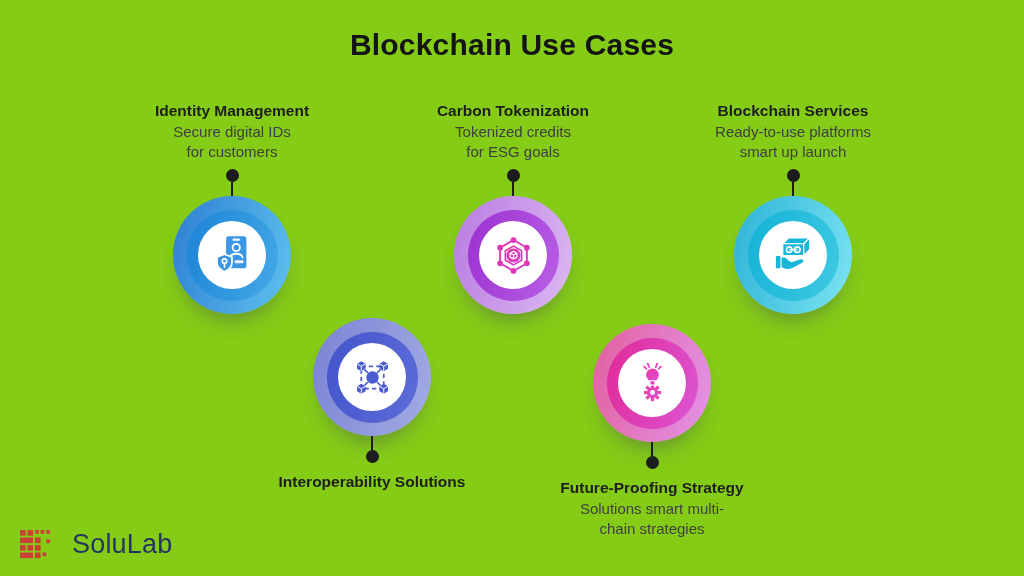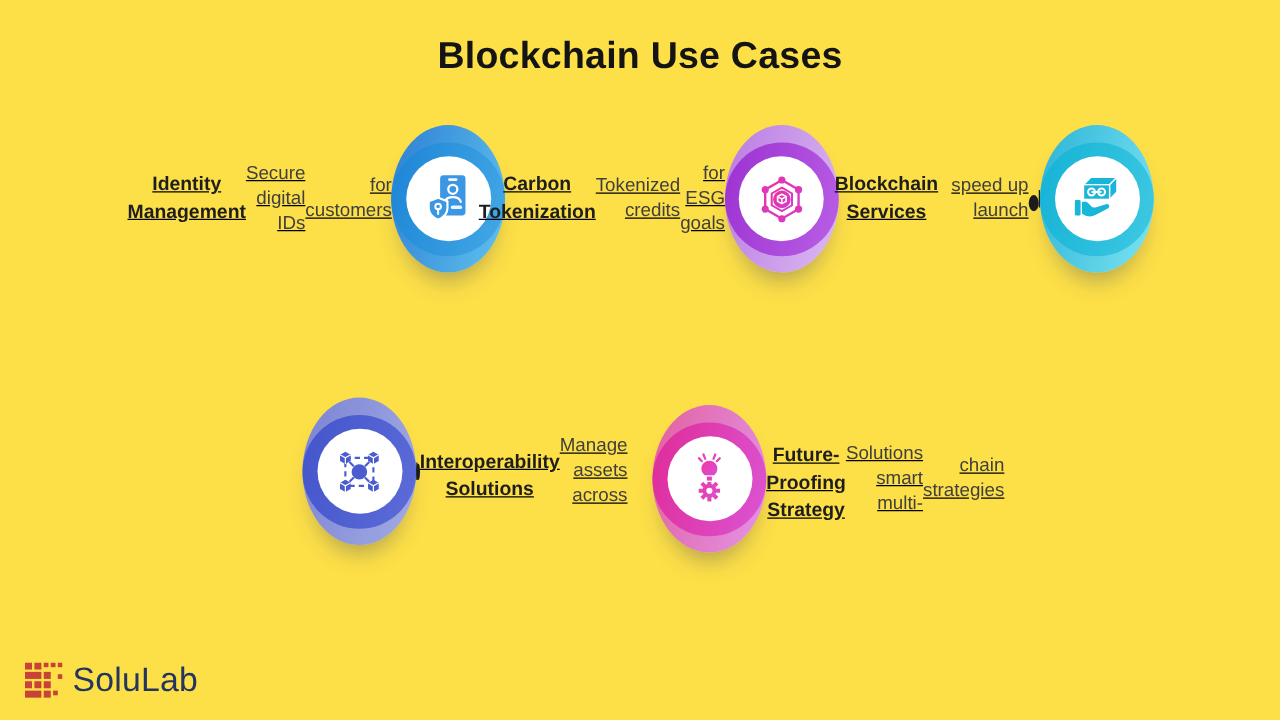--- a/index.html
+++ b/index.html
@@ -1,32 +1,32 @@
 <!DOCTYPE html>
 <html><head>
 <meta charset="utf-8">
 <style>
   * { margin: 0; padding: 0; box-sizing: border-box; }
   html, body { background: #e8e8e8; }
   .canvas {
     position: relative;
     width: 1024px; height: 576px;
-    background: #fde047;
+    background: #84cc16;
     overflow: hidden;
     font-family: "Liberation Sans", sans-serif;
   }
   .main-title {
     position: absolute; top: 28px; left: 0; width: 100%;
     text-align: center;
     font-size: 30px; font-weight: 700; color: #141414;
     letter-spacing: 0.2px;
   }
   .case {
     position: absolute; width: 260px;
-    display: flex; flex-direction: row; align-items: center; text-decoration: underline;
+    display: flex; flex-direction: column; align-items: center;
   }
   #case0 { left: 102px; top: 100px; }
   #case1 { left: 383px; top: 100px; }
   #case2 { left: 663px; top: 100px; }
   #case3 { left: 242px; top: 318px; }
   #case4 { left: 522px; top: 324px; }
   .case-title { font-size: 15.5px; line-height: 22px; font-weight: 700; color: #1e1e1e; text-align: center; }
   .case-desc  { font-size: 15px;  line-height: 20px; color: #3f3f3f; text-align: right; }
   .dot  { width: 13px; height: 13px; border-radius: 50%; background: #1c1c1c; }
   .stem { width: 2px; height: 14px; background: #1c1c1c; }
@@ -52,21 +52,21 @@
   .c1 .ring-o { background: linear-gradient(105deg, #b97ce2, #dcb9f2); }
   .c1 .ring-i { background: linear-gradient(105deg, #9c31d1, #b95fe6); }
   .c2 .ring-o { background: linear-gradient(105deg, #2cb3d6, #7ce4f3); }
   .c2 .ring-i { background: linear-gradient(105deg, #14b2d6, #3fc9e2); }
   .c3 .ring-o { background: linear-gradient(105deg, #7a83d3, #a3ace4); }
   .c3 .ring-i { background: linear-gradient(105deg, #4355cb, #5d6cd8); }
   .c4 .ring-o { background: linear-gradient(105deg, #e2609e, #e394e9); }
   .c4 .ring-i { background: linear-gradient(105deg, #e02b98, #dc55d4); }
   .logo {
     position: absolute; left: 20px; top: 529px;
-    display: flex; align-items: center; gap: 8px; justify-content: flex-end;
+    display: flex; align-items: center; gap: 22px; justify-content: flex-end;
   }
   .logo-mark { width: 30px; height: 30px; }
   .logo-text { font-size: 27px; color: #24365f; letter-spacing: 0.2px; }
 </style>
 </head>
 <body>
 
 <div class="canvas">
 
   <div class="main-title">Blockchain Use Cases</div>
@@ -123,21 +123,22 @@
             <path d="M22 18.2 l3.2 1.7 v3.6 l-3.2 1.7 l-3.2 -1.7 v-3.6 z" fill="none" stroke="#ffffff" stroke-width="1.2" stroke-linejoin="round"></path>
             <path d="M18.8 19.9 l3.2 1.7 l3.2 -1.7 M22 21.6 v3.6" fill="none" stroke="#ffffff" stroke-width="1.1"></path>
           </svg>
         </div>
       </div>
     </div>
   </div>
 
   <div class="case top c2" id="case2">
     <div class="case-title">Blockchain Services</div>
-    <div class="case-desc">speed up launch</div>
+    <div class="case-desc">Ready-to-use platforms</div>
+    <div class="case-desc">smart up launch</div>
     <div class="dot"></div>
     <div class="stem"></div>
     <div class="ring-o">
       <div class="ring-i">
         <div class="center">
           <svg viewBox="0 0 44 44">
             <polygon points="12,11 17.5,5.5 37,5.5 31.5,11" fill="#18b6d9" stroke="#ffffff" stroke-width="1"></polygon>
             <polygon points="31.5,11 37,5.5 37,16.5 31.5,22" fill="#18b6d9" stroke="#ffffff" stroke-width="1"></polygon>
             <rect x="12" y="11" width="19.5" height="11" fill="#18b6d9" stroke="#ffffff" stroke-width="1"></rect>
             <circle cx="18" cy="16.5" r="2.6" fill="none" stroke="#ffffff" stroke-width="1.5"></circle>
@@ -178,21 +179,20 @@
               <path d="M0 -4.6 L4 -2.3 L4 2.3 L0 4.6 L-4 2.3 L-4 -2.3 Z" fill="#4a5cd0"></path>
               <path d="M-4 -2.3 L0 0 L4 -2.3 M0 0 V4.6" fill="none" stroke="#ffffff" stroke-width="0.9"></path>
             </g>
           </svg>
         </div>
       </div>
     </div>
     <div class="stem"></div>
     <div class="dot"></div>
     <div class="case-title">Interoperability Solutions</div>
-    <div class="case-desc">Manage assets across</div>
   </div>
 
   <div class="case bottom c4" id="case4">
     <div class="ring-o">
       <div class="ring-i">
         <div class="center">
           <svg viewBox="0 0 44 44">
             <defs>
               <linearGradient id="g5" x1="0" y1="0" x2="1" y2="1">
                 <stop offset="0" stop-color="#ee3aa2"></stop>

